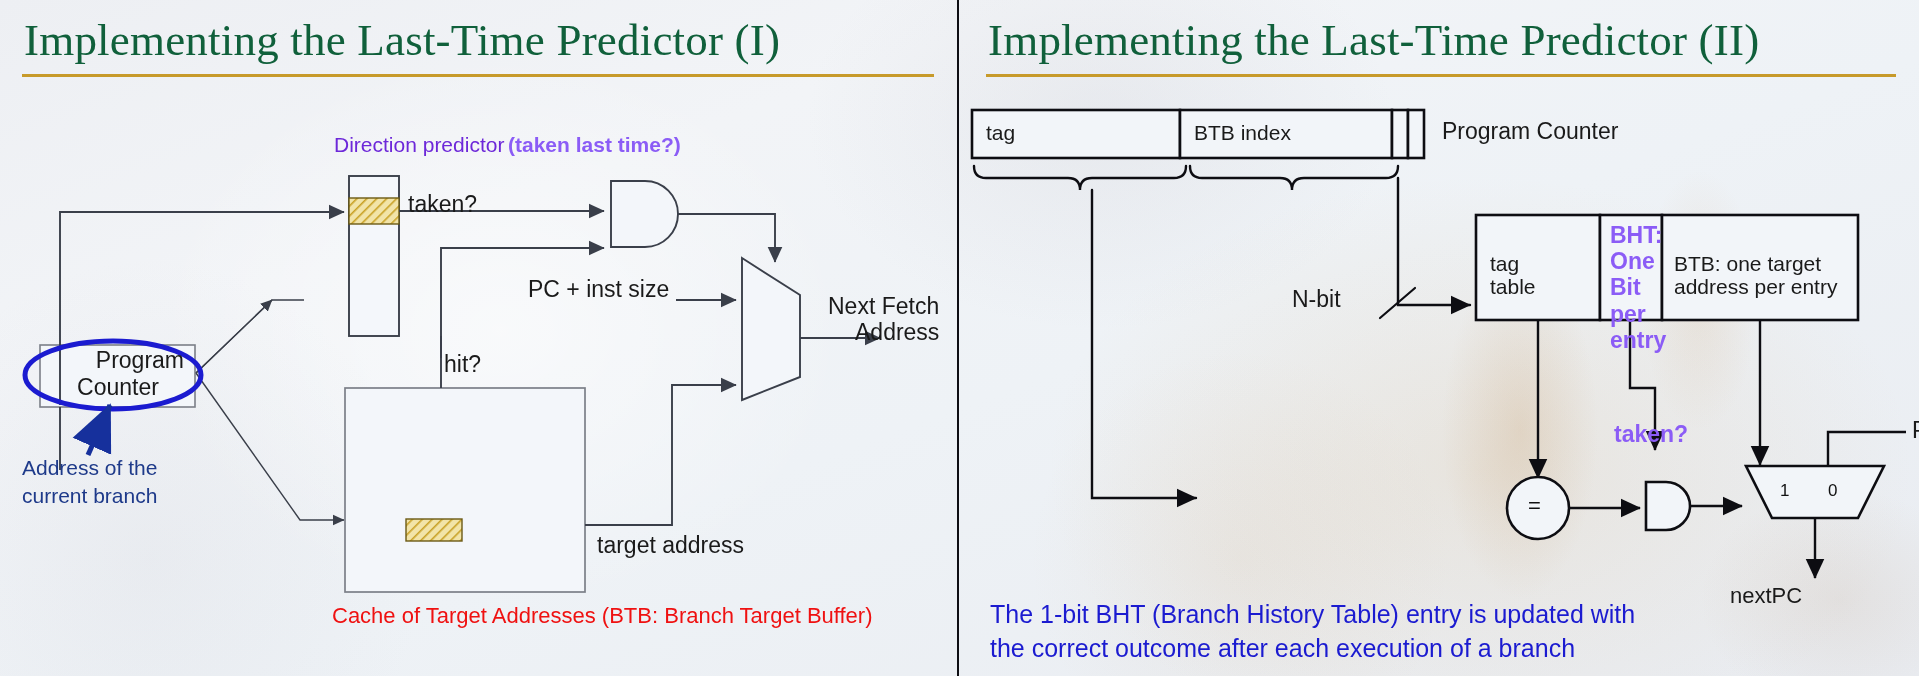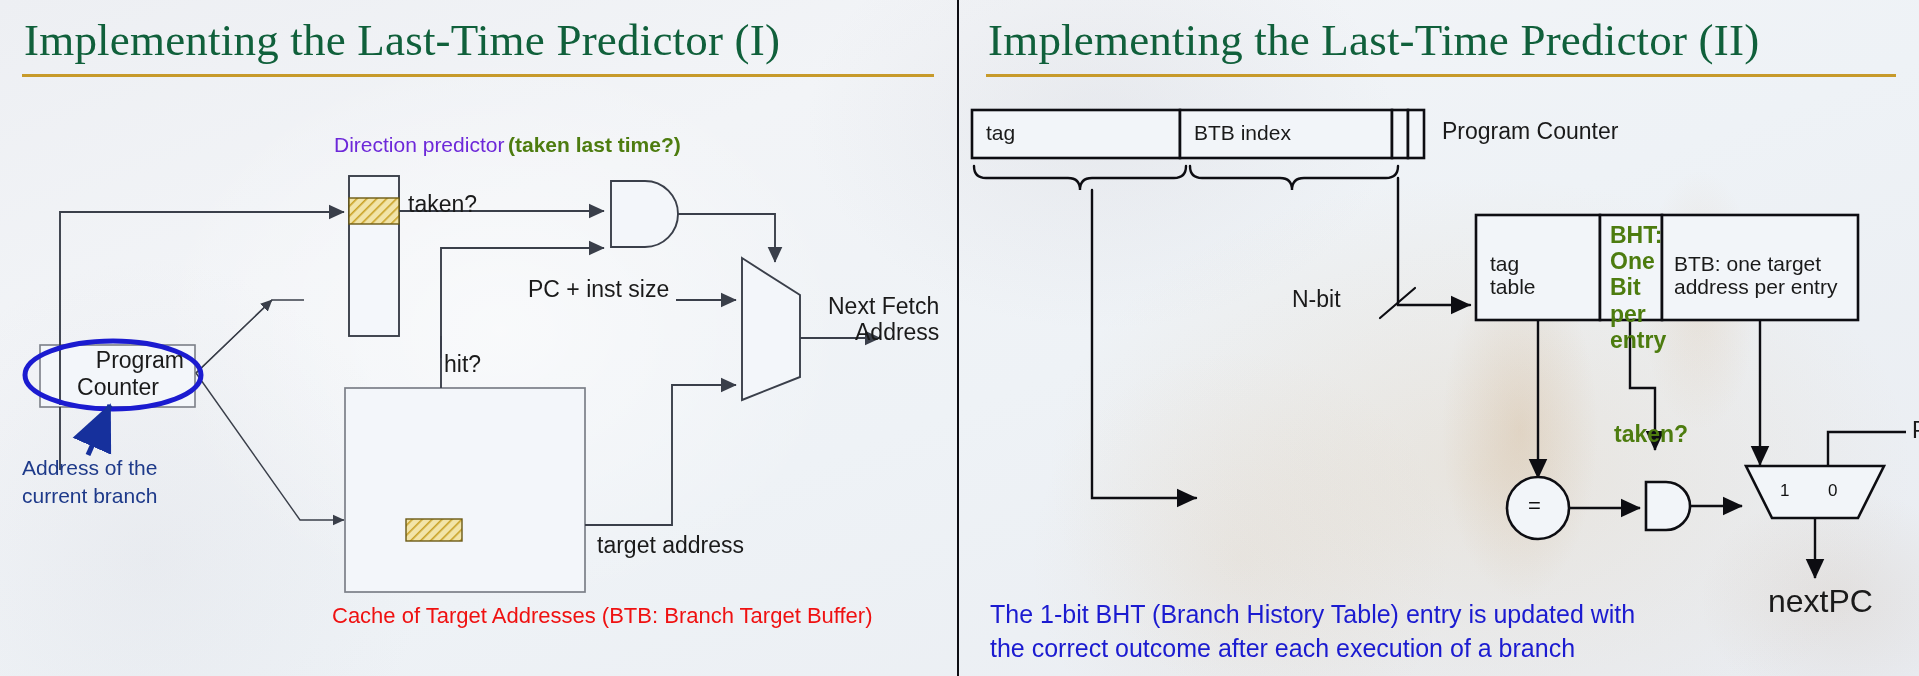--- a/index.html
+++ b/index.html
@@ -43,21 +43,21 @@
     white-space:nowrap;
   }
   .title-rule{position:absolute;height:3px;background:#c79a2a;}
 
   svg.diagram{position:absolute;left:0;top:0;overflow:visible;}
 
   .lbl{position:absolute;white-space:pre;line-height:1.08;}
   .lbl-blk{color:#1a1a1a;font-size:23px;}
   .lbl-blk-sm{color:#1a1a1a;font-size:21px;}
   .lbl-red{color:#6d28d9;font-size:21px;}
-  .lbl-red-b{color:#4d7c0f;font-size:21px;font-weight:bold;}
+  .lbl-red-b{color:#8b5cf6;font-size:21px;font-weight:bold;}
   .lbl-blue-dark{color:#1e3a8a;font-size:21px;}
   .caption-red{color:#ef1111;font-size:22px;}
   .bottom-note{color:#1b1bd0;font-size:25px;line-height:1.32;}
   .mux-digit{color:#111;font-size:17px;}
 </style>
 </head>
 <body>
 
 <div id="bg-wash"></div>
 <div id="bg-wash2"></div>
@@ -222,17 +222,17 @@
 
   <div class="lbl" style="left:568px;top:494px;font-size:22px;color:#111;">=</div>
 
   <div class="lbl lbl-red-b" style="left:654px;top:422px;font-size:23px;">taken?</div>
 
   <div class="lbl lbl-blk" style="left:952px;top:418px;">PC+4</div>
 
   <div class="lbl mux-digit" style="left:820px;top:482px;">1</div>
   <div class="lbl mux-digit" style="left:868px;top:482px;">0</div>
 
-  <div class="lbl lbl-blk" style="left:808px;top:584px;font-size:32px;">nextPC</div>
+  <div class="lbl lbl-blk" style="left:770px;top:584px;font-size:22px;">nextPC</div>
 
   <div class="lbl bottom-note" style="left:30px;top:598px;">The 1-bit BHT (Branch History Table) entry is updated with</div>
   <div class="lbl bottom-note" style="left:30px;top:632px;">the correct outcome after each execution of a branch</div>
 </div>
 
 </body></html>

